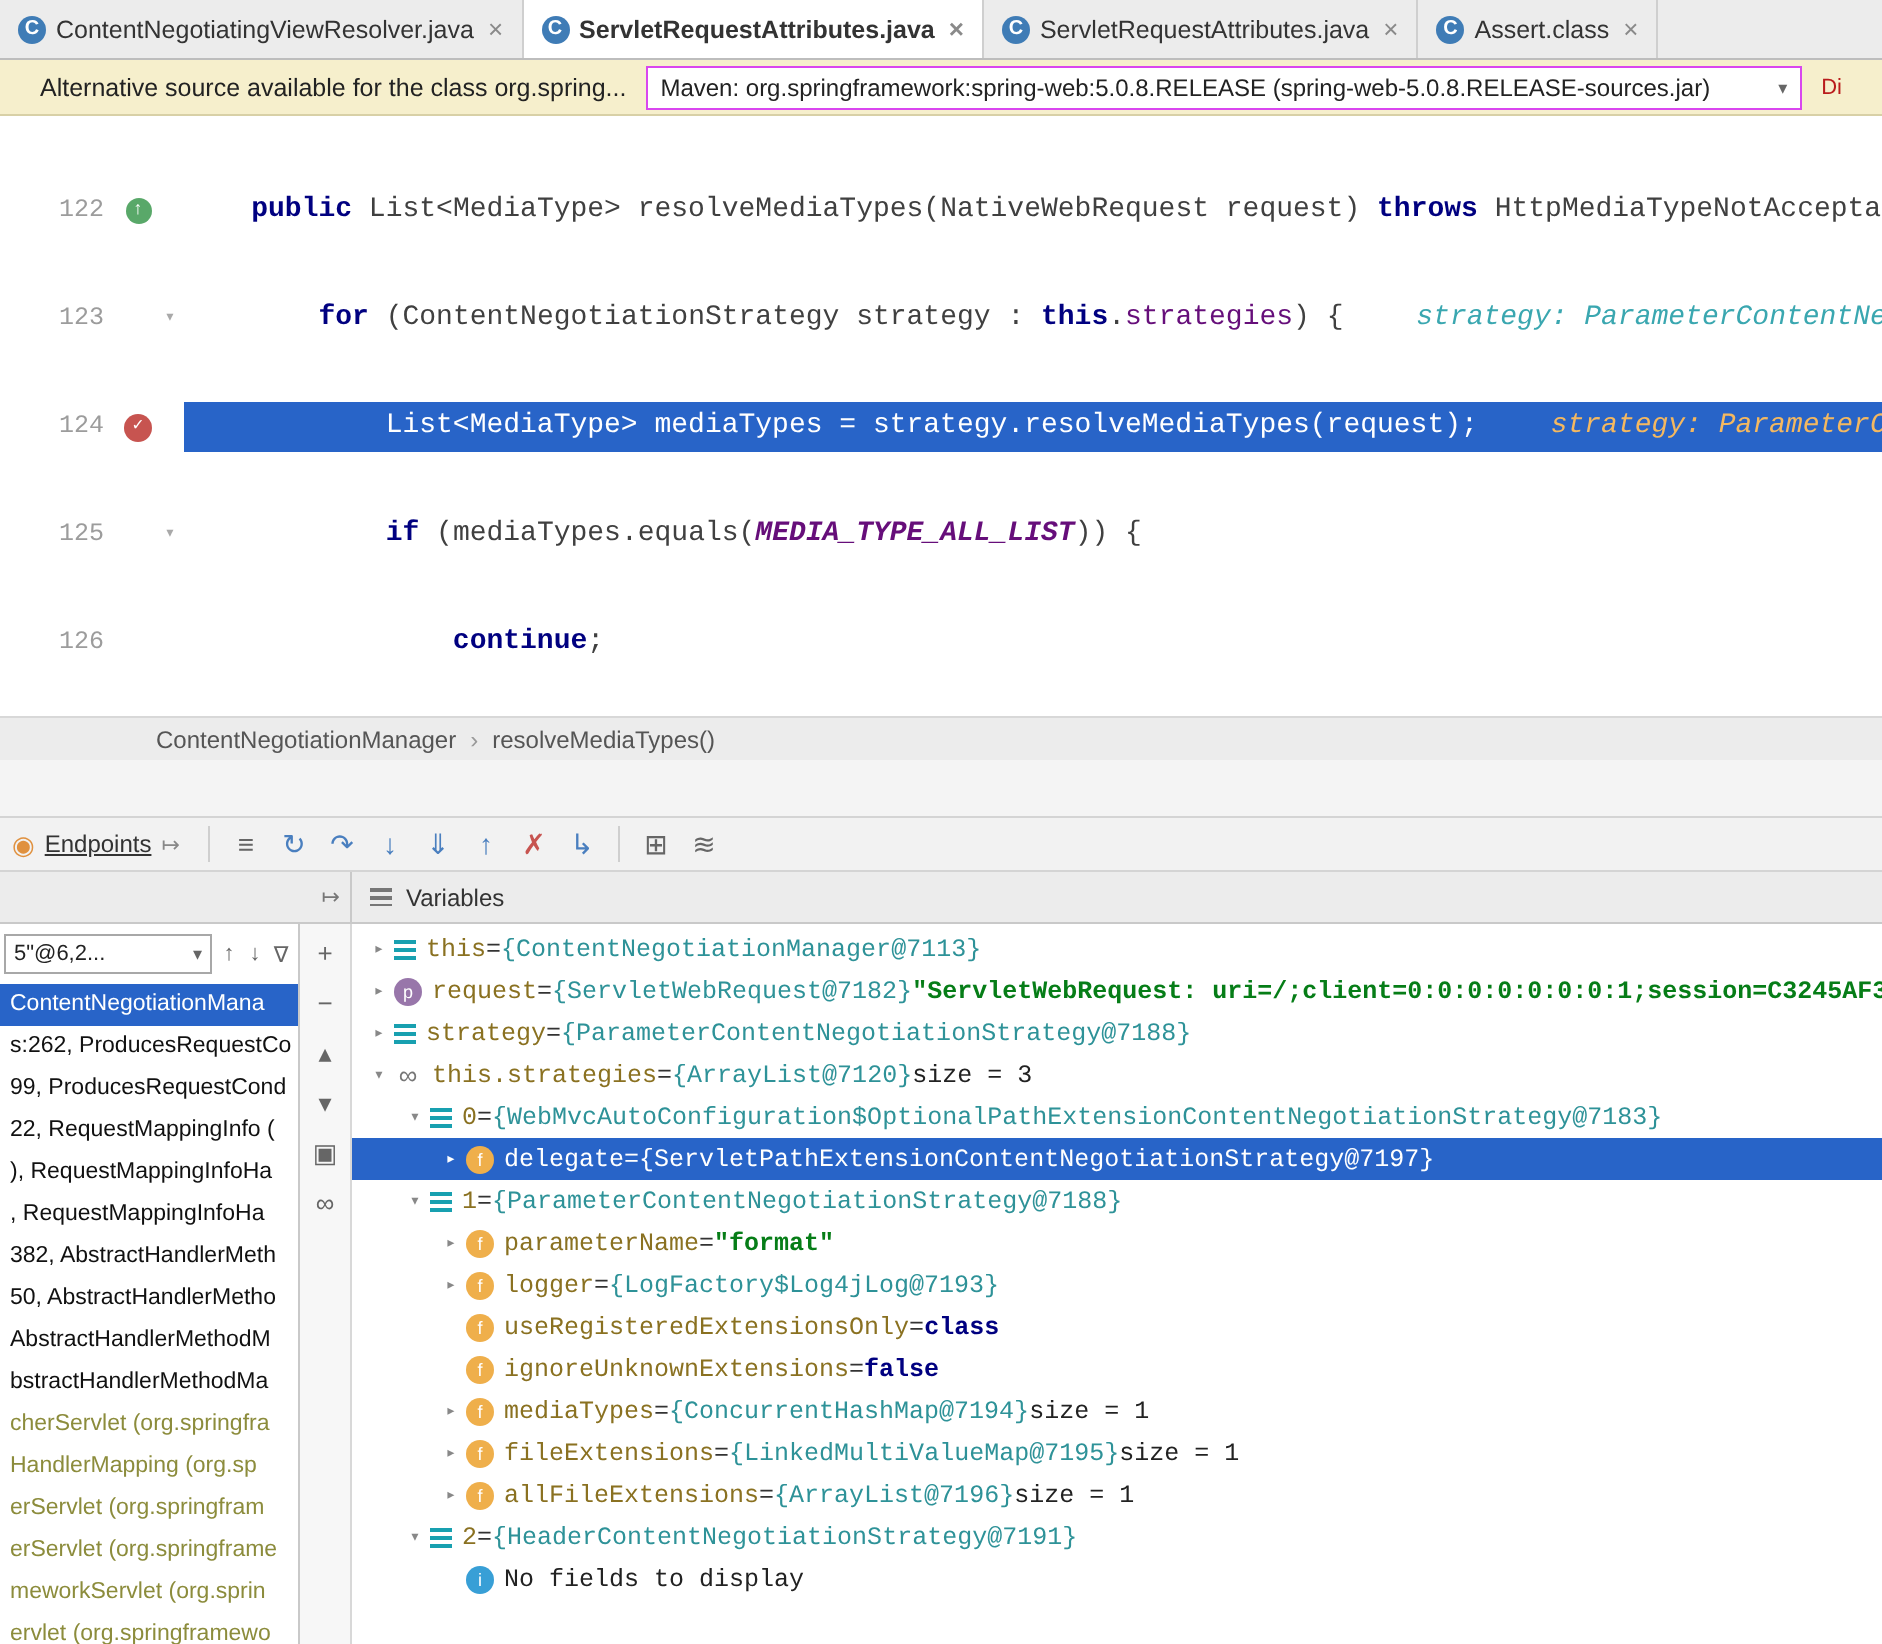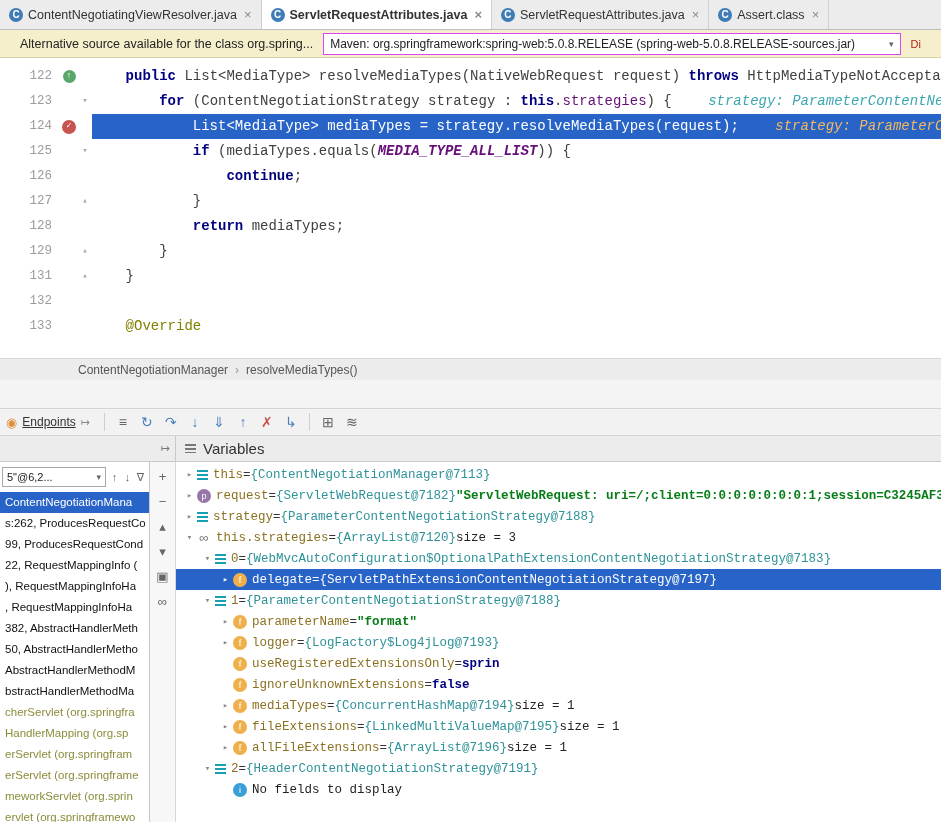--- a/index.html
+++ b/index.html
@@ -20,21 +20,21 @@
          padding:0 20px;gap:10px;font-size:12.5px;}
   .notif-msg{flex:none;color:#222;}
   .notif-dd{flex:1;height:20px;background:#fff;border:1px solid #d946ef;display:flex;align-items:center;
             justify-content:space-between;padding:0 6px;font-size:12px;white-space:nowrap;overflow:hidden;}
   .dd-arrow{color:#666;font-size:9px;margin-left:6px;}
   .notif-link{flex:none;color:#b91c1c;text-decoration:none;font-size:11px;}
 
   
   .editor{top:58px;height:300px;background:#fff;font-family:"Liberation Mono",monospace;font-size:14px;
           overflow:hidden;padding-top:6px;}
-  .crow{display:flex;height:25px;line-height:25px;}
+  .crow{display:flex;height:25px;line-height:25px;margin-top:29px;}
   .gnum{width:52px;text-align:right;padding-right:8px;color:#9C9C9C;font-size:12.5px;flex:none;}
   .gicon{width:18px;flex:none;display:flex;align-items:center;justify-content:center;}
   .gfold{width:14px;flex:none;color:#A9A9A9;font-size:9px;display:flex;align-items:center;justify-content:center;}
   .ccode{flex:1;white-space:pre;overflow:hidden;}
   .tk-kw{color:#000080;font-weight:bold;}
   .tk-pl{color:#404040;}
   .tk-fld{color:#660E7A;}
   .tk-cst{color:#660E7A;font-style:italic;font-weight:bold;}
   .tk-ann{color:#808000;}
   .hint{font-style:italic;color:#3AA7B0;margin-left:28px;}
@@ -59,21 +59,21 @@
   .ep-label{font-size:12px;color:#333;text-decoration:underline;}
   .ep-arrow{color:#888;font-size:11px;margin:0 8px 0 5px;}
   .tsep{width:1px;height:18px;background:#CFCFCF;margin:0 6px;flex:none;}
   .dt-icon{width:24px;height:22px;display:flex;align-items:center;justify-content:center;font-size:14px;flex:none;}
   .c-blue{color:#4A7FBF;} .c-gray{color:#666;} .c-red{color:#C75450;}
 
   
   .pheader{top:436px;height:26px;background:#ECECEC;border-bottom:1px solid #C9C9C9;display:flex;}
   .ph-left{width:176px;border-right:1px solid #C9C9C9;display:flex;align-items:center;justify-content:flex-end;
            padding-right:5px;box-sizing:border-box;color:#777;font-size:11px;}
-  .ph-right{flex:1;display:flex;align-items:center;gap:7px;padding-left:9px;font-size:15px;color:#333;}
+  .ph-right{flex:1;display:flex;align-items:center;gap:7px;padding-left:9px;font-size:12px;color:#333;}
   .bars{width:11px;height:9px;background:repeating-linear-gradient(to bottom,#777 0 2px,transparent 2px 4px);flex:none;}
 
   
   .panelbody{top:462px;bottom:0;display:flex;}
   .sidebar{width:150px;border-right:1px solid #C9C9C9;background:#fff;display:flex;flex-direction:column;
            overflow:hidden;box-sizing:border-box;flex:none;}
   .frames-top{height:26px;display:flex;align-items:center;padding:2px 2px;gap:2px;flex:none;}
   .frame-dd{flex:1;height:18px;border:1px solid #A8A8A8;background:#fff;display:flex;align-items:center;
             justify-content:space-between;padding:0 4px;font-size:11px;white-space:nowrap;overflow:hidden;}
   .fnav{width:13px;color:#666;font-size:11px;text-align:center;flex:none;}
@@ -356,21 +356,21 @@
         <span class="vi vi-field">f</span>
         <span class="vname">logger</span>
         <span class="veq"> = </span>
         <span class="vp-ref">{LogFactory$Log4jLog@7193}</span>
       </div>
       <div class="vrow" style="padding-left: 42px;">
         <span class="chev"></span>
         <span class="vi vi-field">f</span>
         <span class="vname">useRegisteredExtensionsOnly</span>
         <span class="veq"> = </span>
-        <span class="vp-kw">sprin</span>
+        <span class="vp-kw">class</span>
       </div>
       <div class="vrow" style="padding-left: 42px;">
         <span class="chev"></span>
         <span class="vi vi-field">f</span>
         <span class="vname">ignoreUnknownExtensions</span>
         <span class="veq"> = </span>
         <span class="vp-kw">false</span>
       </div>
       <div class="vrow" style="padding-left: 42px;">
         <span class="chev">▸</span>

